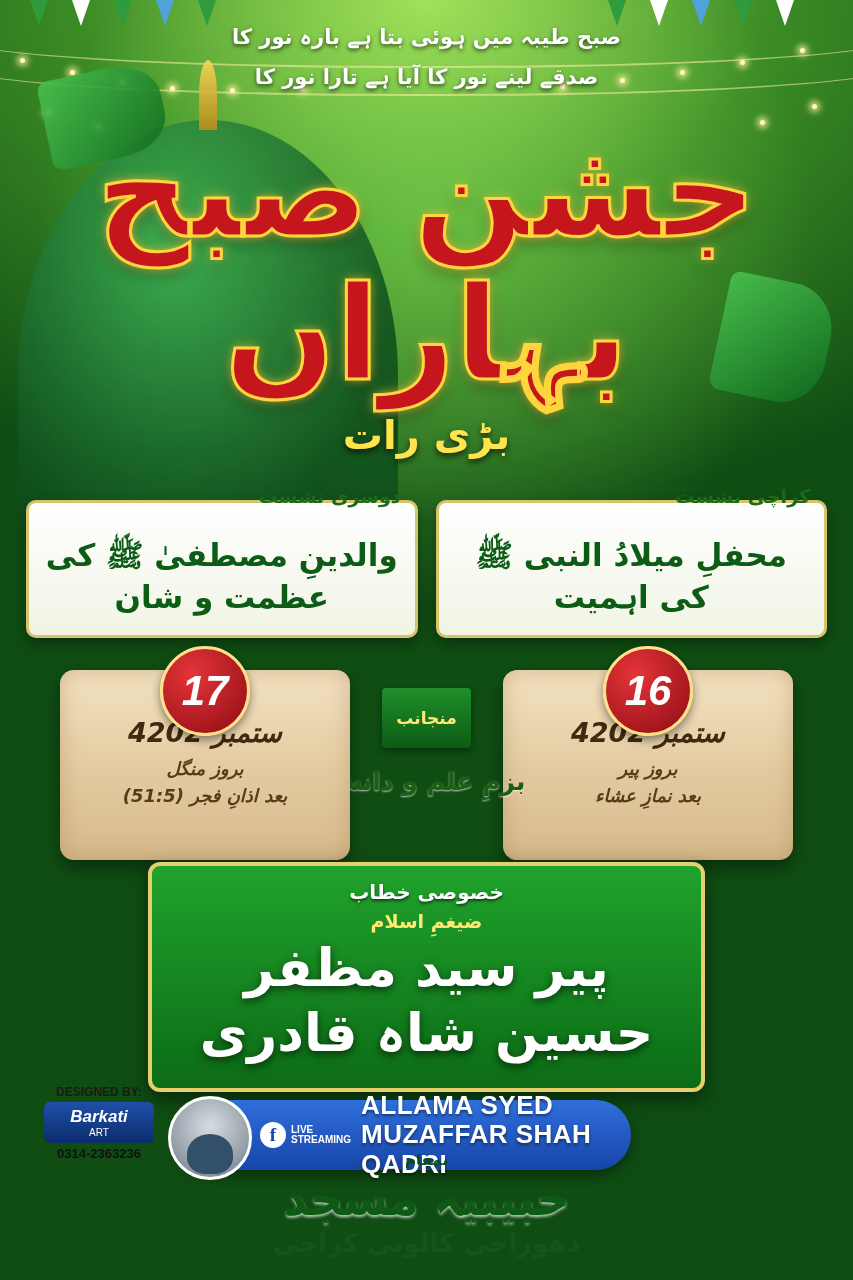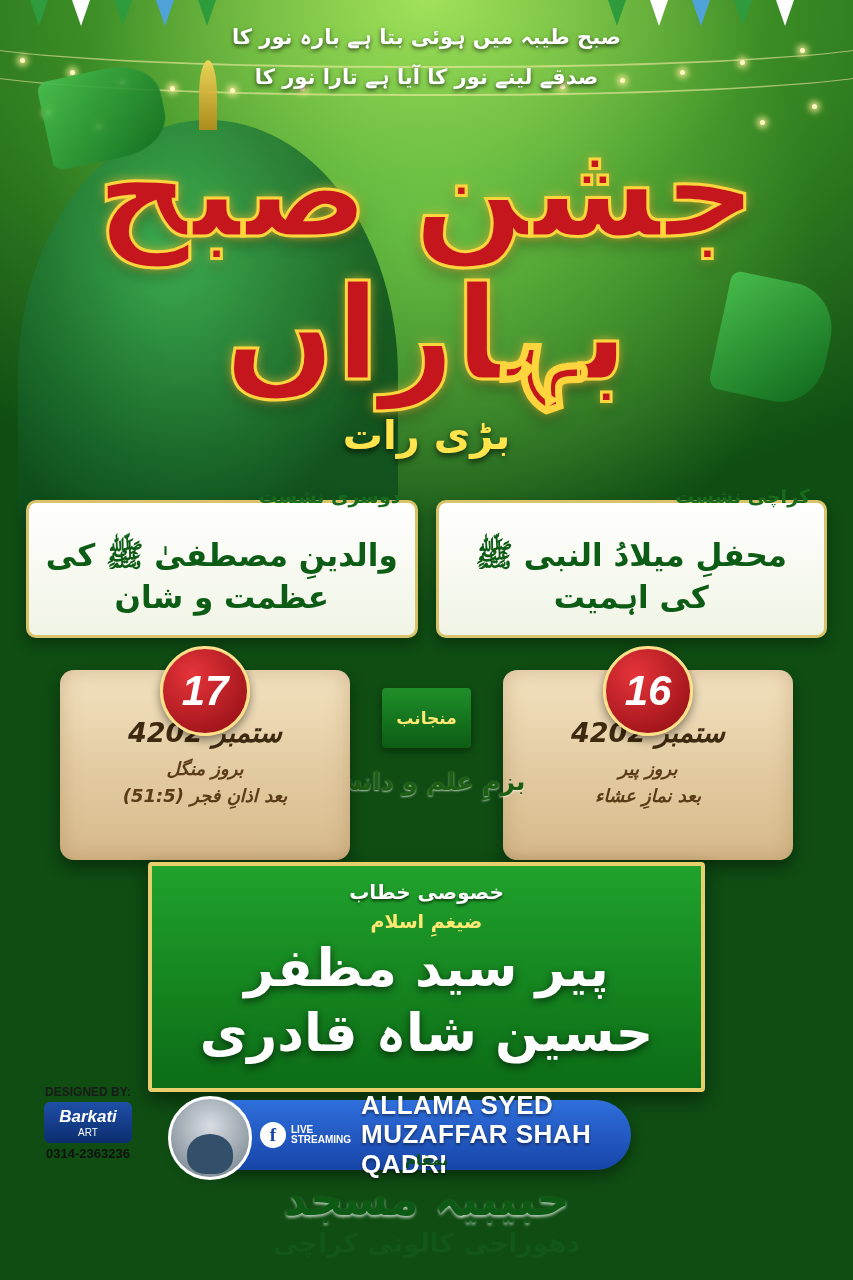--- a/index.html
+++ b/index.html
@@ -233,21 +233,21 @@
     line-height: 1.4;
     text-shadow: 0 1px 2px rgba(255,255,255,0.7);
   }
 
   .speaker-panel {
     position: absolute;
     top: 862px;
     left: 148px; right: 148px;
     background: linear-gradient(180deg, #20a22c 0%, #0c6c16 100%);
     border: 4px solid #e8cf6d;
-    border-radius: 4px;
+    border-radius: 12px;
     text-align: center;
     padding: 14px 10px 22px;
     box-shadow: 0 8px 18px rgba(0,0,0,0.45);
   }
   .speaker-kicker {
     font-size: 20px;
     font-weight: bold;
     color: #ffffff;
     text-shadow: 0 2px 3px rgba(0,0,0,0.6);
   }
@@ -263,21 +263,21 @@
     font-weight: bold;
     color: #ffffff;
     text-shadow: 0 3px 8px rgba(0,0,0,0.6);
     line-height: 1.25;
   }
 
   .designer {
     position: absolute;
     left: 44px;
     top: 1085px;
-    width: 88px;
+    width: 110px;
     text-align: center;
     background: rgba(255,255,255,0.0);
   }
   .designer-label {
     font-size: 12px;
     font-weight: bold;
     color: #1a1a1a;
   }
   .designer-box {
     margin-top: 3px;

